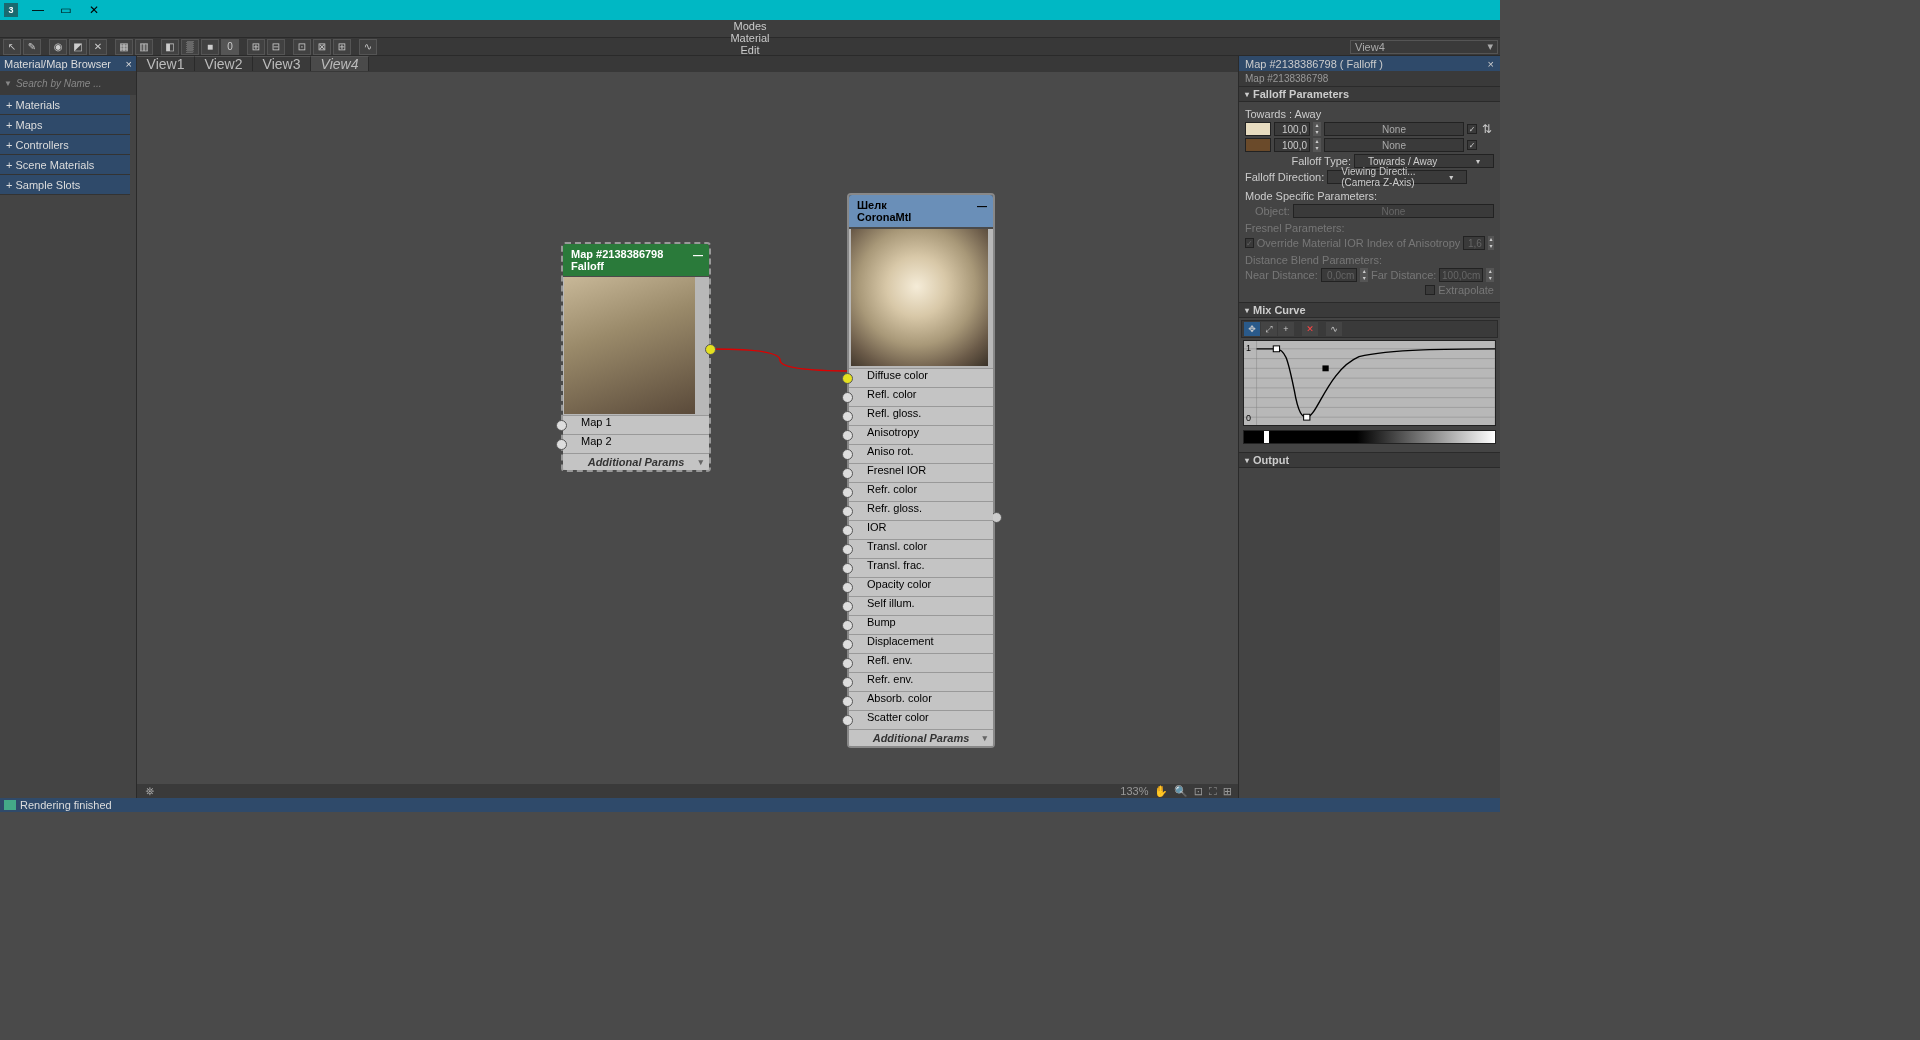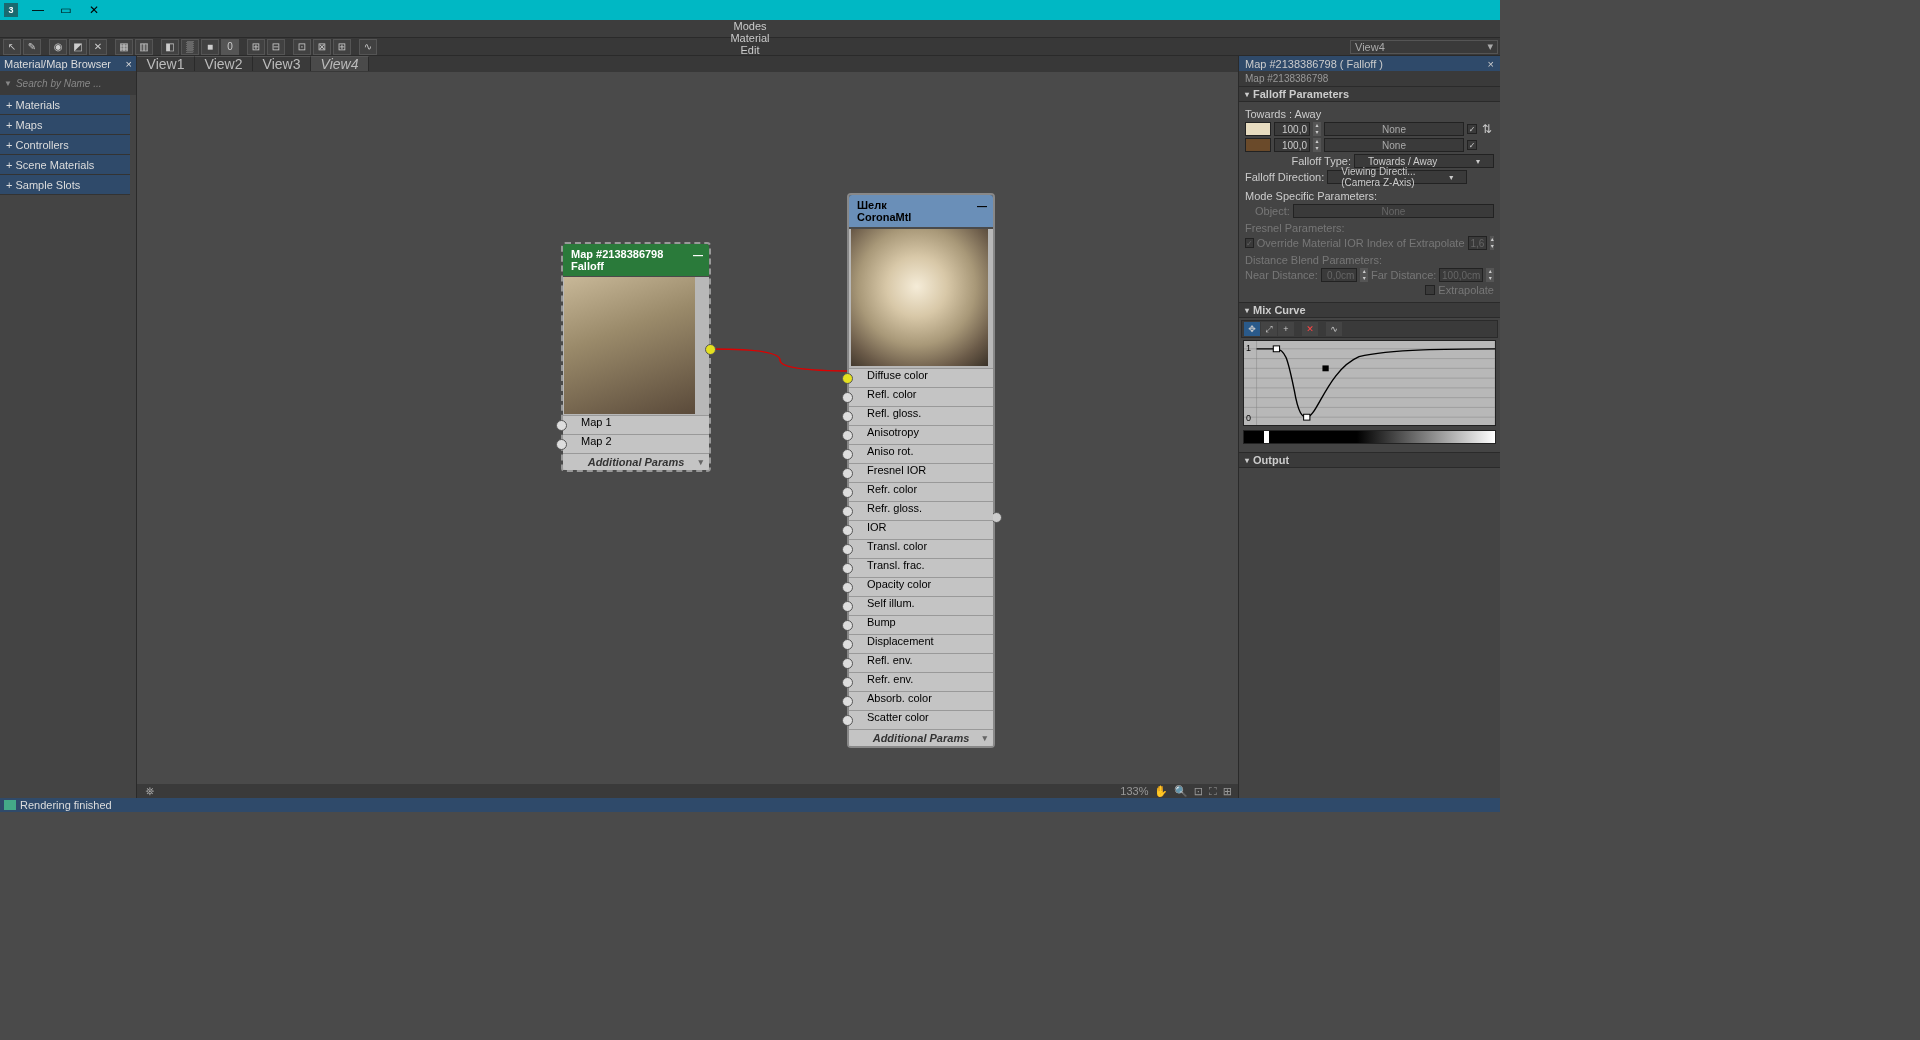--- a/index.html
+++ b/index.html
@@ -345,21 +345,21 @@
       <div class="param-row">
         <span class="param-label dim" style="margin-left:10px;">Object:</span>
         <div class="map-btn" style="color:#666;">None</div>
       </div>
       <div class="param-row" style="margin-top:4px;">
           <span class="param-label dim">Fresnel Parameters:</span>
         </div>
       <div class="param-row">
         <div class="checkbox" style="color:#666;">✓</div>
         <span class="param-label dim">Override Material IOR</span>
-        <span class="param-label dim" style="margin-left:auto;">Index of Extrapolate</span>
+        <span class="param-label dim" style="margin-left:auto;">Index of Anisotropy</span>
         <div class="spinner-field" style="width:26px; color:#666;">1,6</div>
           <div class="spinner-btns">▴<br>▾</div>
       </div>
       <div class="param-row" style="margin-top:4px;">
           <span class="param-label dim">Distance Blend Parameters:</span>
         </div>
       <div class="param-row">
         <span class="param-label dim">Near Distance:</span>
         <div class="spinner-field" style="width:38px; color:#666;">0,0cm</div>
           <div class="spinner-btns">▴<br>▾</div>

